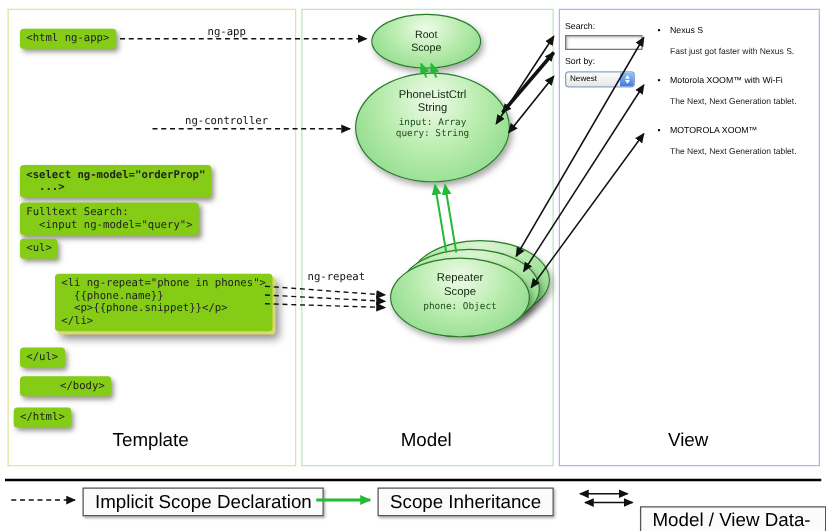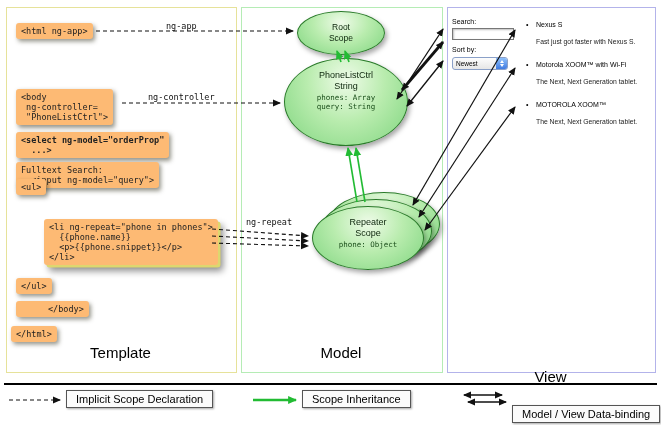--- a/index.html
+++ b/index.html
@@ -4,21 +4,21 @@
 <style>
   html,body{margin:0;padding:0;background:#fff;}
   .stage{position:relative;width:661px;height:425px;background:#fff;
          font-family:"Liberation Sans",sans-serif;overflow:hidden;}
   .panel{position:absolute;background:#fff;z-index:1;}
   .panel.template{left:6px;top:7px;width:229px;height:364px;border:1px solid #e6e29a;}
   .panel.model{left:241px;top:7px;width:200px;height:364px;border:1px solid #b5ecb5;}
   .panel.view{left:447px;top:7px;width:207px;height:364px;border:1px solid #b3b3ea;}
   .col-label{position:absolute;font-size:15px;color:#000;text-align:center;z-index:2;}
   .code{position:absolute;font-family:"DejaVu Sans Mono",monospace;font-size:8.5px;line-height:10px;
-        white-space:pre;background:#fdba74;color:#222;padding:3px 5px;border-radius:3px;
+        white-space:pre;background:#84cc16;color:#222;padding:3px 5px;border-radius:3px;
         box-shadow:2px 2.5px 4px rgba(50,50,30,.5);z-index:3;}
   .code.bold{font-weight:bold;}
   .code.li-box{box-shadow:2.5px 2.5px 0 #ddd76f,5px 6px 7px rgba(0,0,0,.45);}
   .ellipse{position:absolute;border-radius:50%;border:1px solid #2a7a2a;
         background:radial-gradient(ellipse at 50% 25%, #eefbe8 0%, #b9ecae 45%, #7fd57f 100%);
         box-shadow:2px 3px 5px rgba(0,0,0,.35);text-align:center;z-index:2;box-sizing:border-box;}
   .etitle{font-size:9px;line-height:10.5px;white-space:pre;color:#0d260d;}
   .eprops{font-family:"DejaVu Sans Mono",monospace;font-size:7.5px;line-height:9px;
         color:#1c4f1c;white-space:pre;margin-top:2px;}
   .eprop-bold{font-family:"DejaVu Sans Mono",monospace;font-size:7.5px;line-height:9.5px;
@@ -38,58 +38,55 @@
         align-items:center;justify-content:center;gap:1px;}
   .tri-up{width:0;height:0;border-left:2.5px solid transparent;border-right:2.5px solid transparent;
         border-bottom:3px solid #fff;}
   .tri-down{width:0;height:0;border-left:2.5px solid transparent;border-right:2.5px solid transparent;
         border-top:3px solid #fff;}
   .item-bullet{position:absolute;font-size:7px;color:#000;z-index:2;}
   .item-name{position:absolute;font-size:7px;color:#000;z-index:2;}
   .item-desc{position:absolute;font-size:6.8px;color:#222;z-index:2;}
   .sep{position:absolute;left:4px;top:383px;width:653px;height:2px;background:#000;}
   .lbox{position:absolute;border:1px solid #555;background:#fbfbfb;
-        box-shadow:1px 1px 2px rgba(0,0,0,.35);font-size:11px;padding:2px 9px;color:#000;z-index:2;}
+        box-shadow:1px 1px 2px rgba(0,0,0,.35);font-size:15px;padding:2px 9px;color:#000;z-index:2;}
   .lsvg{position:absolute;z-index:2;}
 </style>
 </head>
 <body>
 
 <div class="stage">
 
   <div class="panel template"></div>
   <div class="panel model"></div>
   <div class="panel view"></div>
 
   <div class="code" style="left:16px;top:23px;">&lt;html ng-app&gt;</div>
-  <div class="code" style="left:16px;top:89px;">&lt;body
- ng-controller=
- "PhoneListCtrl"&gt;</div>
   <div class="code bold" style="left:16px;top:132px;">&lt;select ng-model="orderProp"
   ...&gt;</div>
   <div class="code" style="left:16px;top:162px;">Fulltext Search:
   &lt;input ng-model="query"&gt;</div>
-  <div class="code" style="left:16px;top:179px;">&lt;ul&gt;</div>
+  <div class="code" style="left:16px;top:191px;">&lt;ul&gt;</div>
   <div class="code li-box" style="left:44px;top:219px;">&lt;li ng-repeat="phone in phones"&gt;
   {{phone.name}}
   &lt;p&gt;{{phone.snippet}}&lt;/p&gt;
 &lt;/li&gt;</div>
   <div class="code" style="left:16px;top:278px;">&lt;/ul&gt;</div>
   <div class="code" style="left:16px;top:301px;padding-left:32px;">&lt;/body&gt;</div>
   <div class="code" style="left:11px;top:326px;">&lt;/html&gt;</div>
 
   <div class="ellipse" style="left:297px;top:11px;width:88px;height:44px;padding-top:10px;">
     <div class="etitle" style="font-size:8.5px;">Root
 Scope</div>
   </div>
 
   <div class="ellipse" style="left:284px;top:58px;width:124px;height:88px;padding-top:11px;">
     <div class="etitle">PhoneListCtrl
 String</div>
-    <div class="eprops">phones: Array
+    <div class="eprops">input: Array
 query: String</div>
   </div>
 
   <div class="ellipse" style="left:328px;top:192px;width:112px;height:64px;"></div>
   <div class="ellipse" style="left:320px;top:199px;width:112px;height:64px;"></div>
   <div class="ellipse" style="left:312px;top:206px;width:112px;height:64px;padding-top:10px;">
     <div class="etitle">Repeater
 Scope</div>
     <div class="eprops">phone: Object</div>
   </div>
@@ -116,21 +113,21 @@
   <span class="item-bullet" style="left:526px;top:61px;">•</span>
   <span class="item-name" style="left:536px;top:61px;">Motorola XOOM™ with Wi-Fi</span>
   <span class="item-desc" style="left:536px;top:78px;">The Next, Next Generation tablet.</span>
 
   <span class="item-bullet" style="left:526px;top:101px;">•</span>
   <span class="item-name" style="left:536px;top:101px;">MOTOROLA XOOM™</span>
   <span class="item-desc" style="left:536px;top:118px;">The Next, Next Generation tablet.</span>
 
   <div class="col-label" style="left:6px;top:344px;width:229px;">Template</div>
   <div class="col-label" style="left:241px;top:344px;width:200px;">Model</div>
-  <div class="col-label" style="left:447px;top:344px;width:207px;margin-top:24px;">View</div>
+  <div class="col-label" style="left:447px;top:344px;width:207px;">View</div>
 
   <svg class="overlay" width="661" height="425">
     <defs>
       <marker id="ah" viewBox="0 0 8 8" refX="7" refY="4" markerWidth="8" markerHeight="8" orient="auto-start-reverse" markerUnits="userSpaceOnUse">
         <path d="M0,0.5 L8,4 L0,7.5 z" fill="#111"></path>
       </marker>
       <marker id="ahg" viewBox="0 0 8 8" refX="7" refY="4" markerWidth="9" markerHeight="9" orient="auto-start-reverse" markerUnits="userSpaceOnUse">
         <path d="M0,0.5 L8,4 L0,7.5 z" fill="#22bb33"></path>
       </marker>
     </defs>

